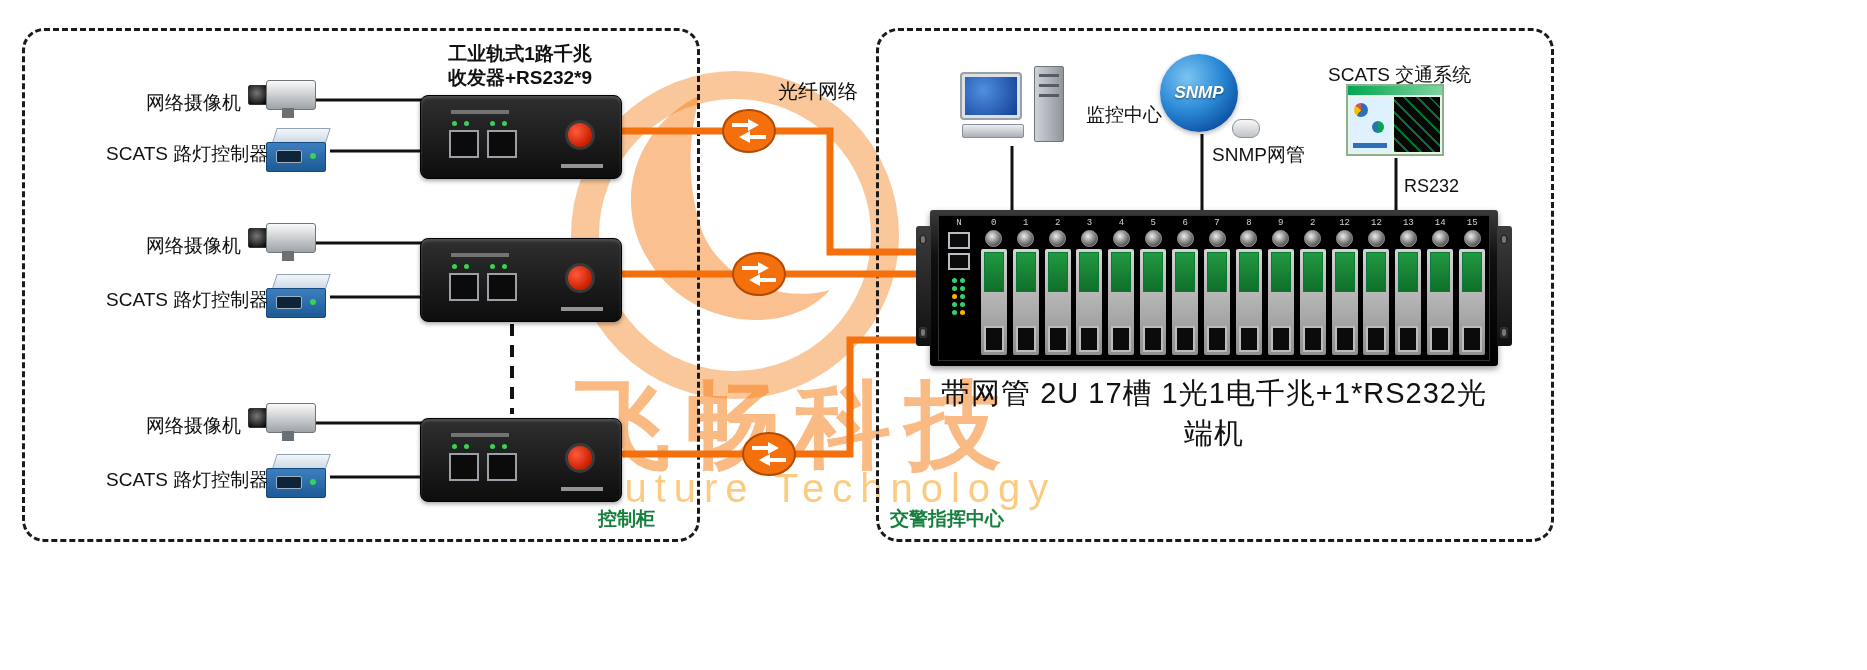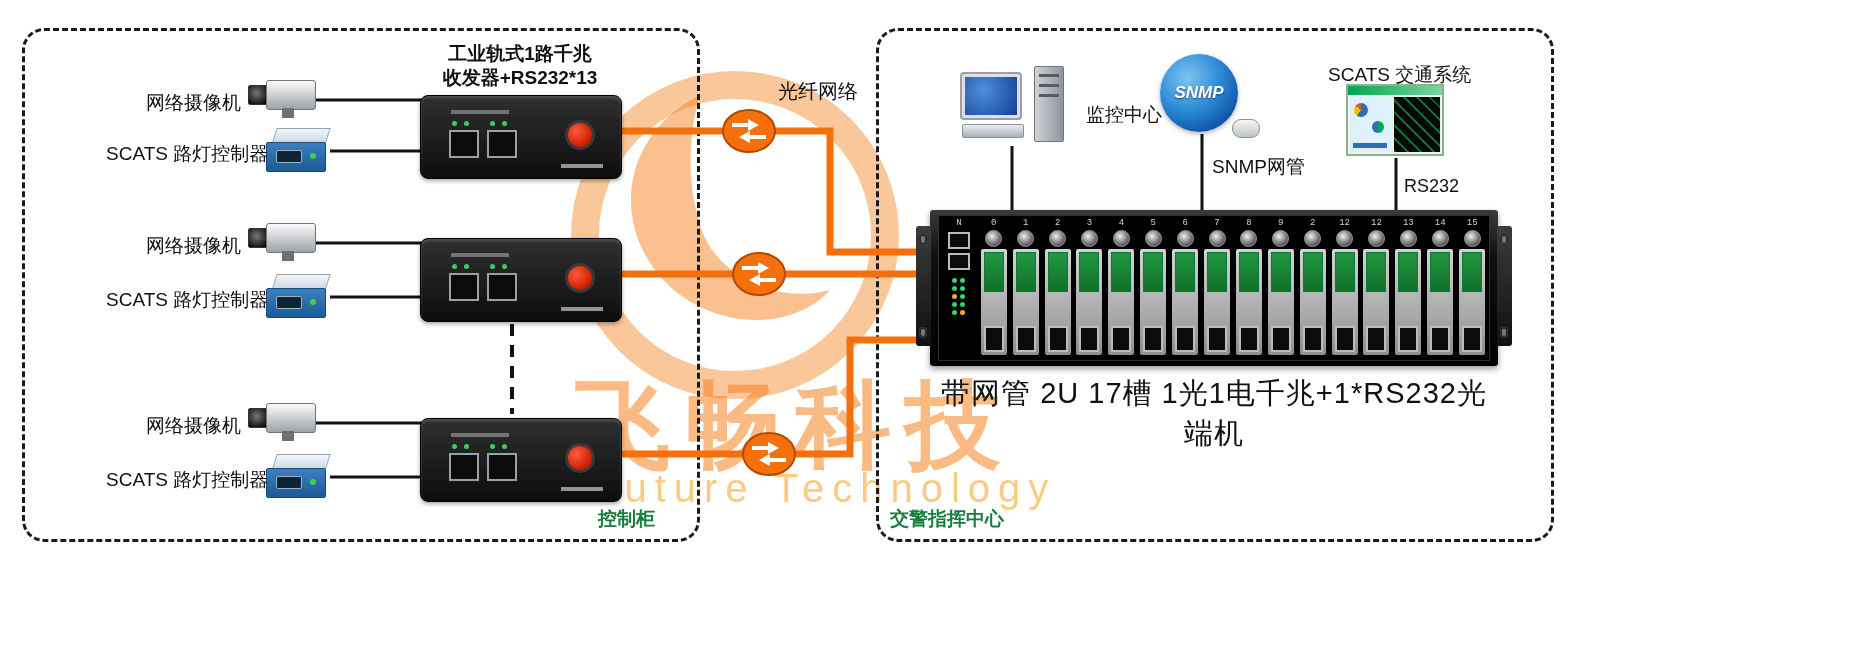--- a/index.html
+++ b/index.html
@@ -158,21 +158,21 @@
       <path d="M1202 134 V210"></path>
       <path d="M1396 158 V210"></path>
     </g>
     <path d="M512 324 V414" stroke="#111" stroke-width="4" stroke-dasharray="12 9" fill="none"></path>
   </svg>
 
   <div class="panel left"></div>
 
   <div class="conv-title">
     <div>工业轨式1路千兆</div>
-    <div>收发器+RS232*13</div>
+    <div>收发器+RS232*9</div>
   </div>
 
   <div class="lbl" style="left:146px;top:90px">网络摄像机</div>
   <div class="camera" style="left:248px;top:78px">
     <div class="cam-lens"></div>
     <div class="cam-body"></div>
     <div class="cam-mount"></div>
   </div>
   <div class="lbl" style="left:106px;top:141px">SCATS 路灯控制器</div>
   <div class="controller" style="left:266px;top:128px">
@@ -283,21 +283,21 @@
     <div class="pc-kbd"></div>
   </div>
   <div class="lbl" style="left:1086px;top:102px">监控中心</div>
 
   <div class="globe">
     <div class="globe-sphere">
       <span>SNMP</span>
     </div>
     <div class="mouse"></div>
   </div>
-  <div class="lbl" style="left:1212px;top:154px">SNMP网管</div>
+  <div class="lbl" style="left:1212px;top:142px">SNMP网管</div>
 
   <div class="lbl" style="left:1328px;top:62px">SCATS 交通系统</div>
   <div class="scats-win">
     <div class="sw-titlebar"></div>
     <div class="sw-left">
         <i class="p1"></i>
         <i class="p2"></i>
         <i class="bar"></i>
       </div>
     <div class="sw-right"></div>

